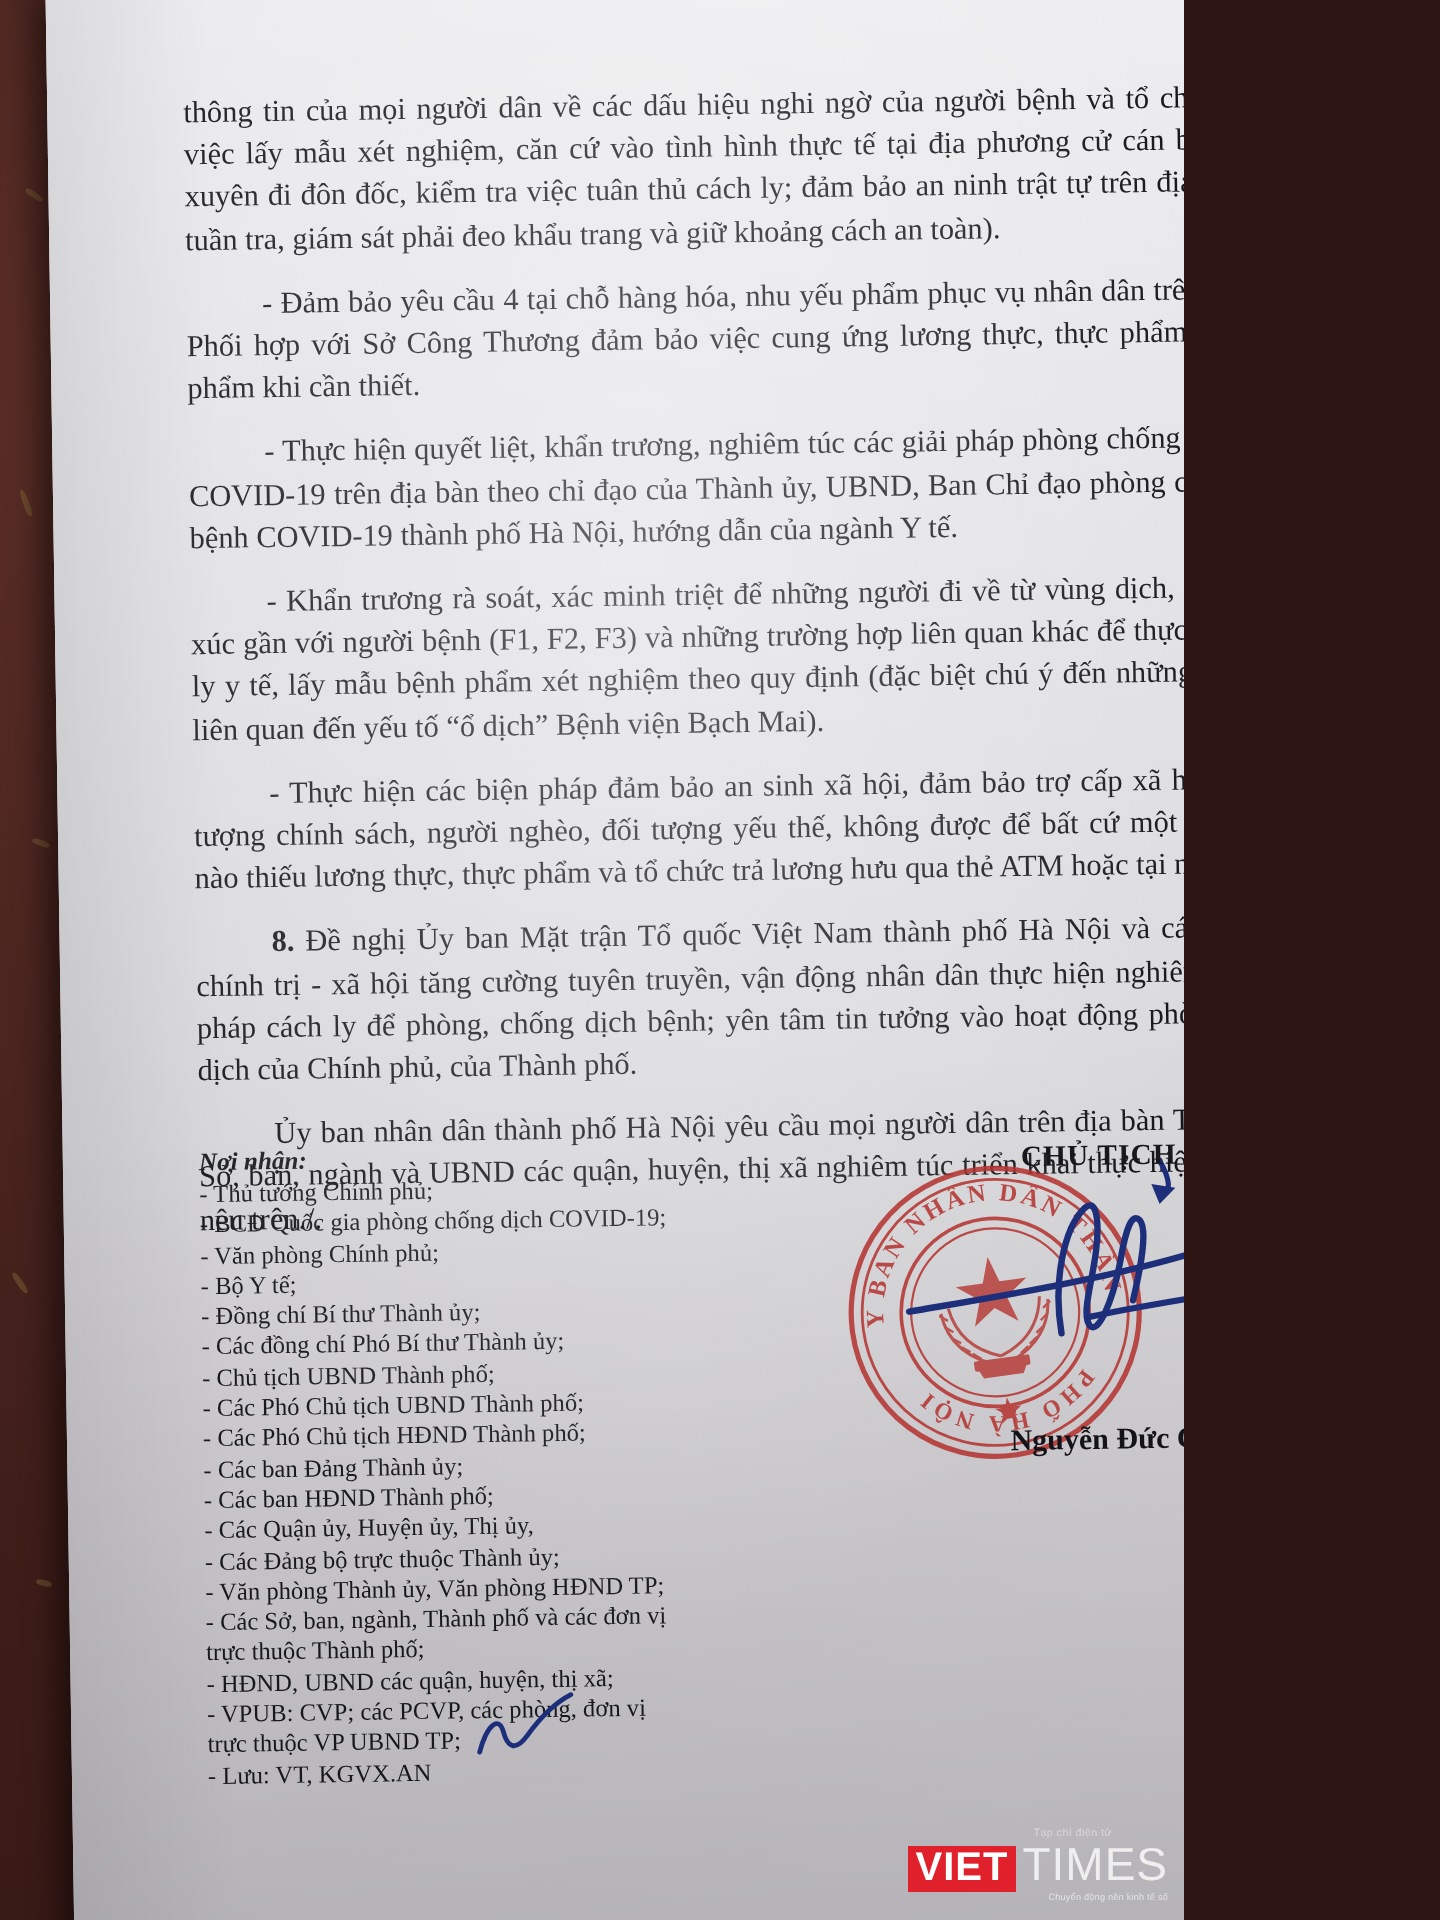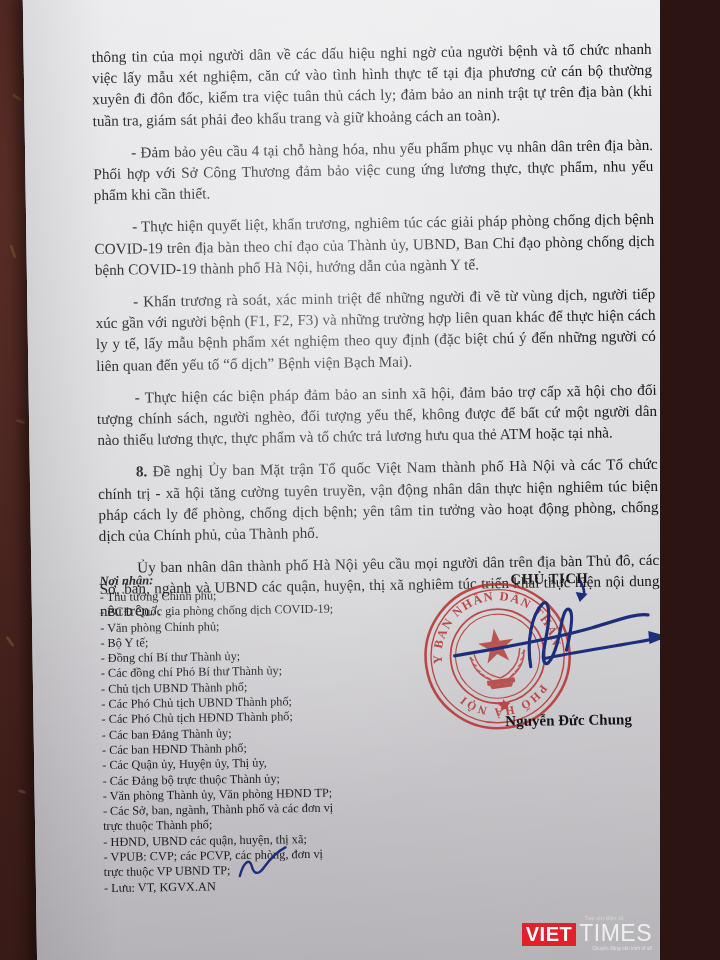--- a/index.html
+++ b/index.html
@@ -11,21 +11,21 @@
   body {
     width: 720px;
     height: 960px;
     overflow: hidden;
     font-family: "Liberation Serif", "DejaVu Serif", serif;
   }
 
   
   #scene {
     position: relative;
-    width: 660px;
+    width: 592px;
     height: 960px;
     overflow: hidden;
     background: #4a2520;
     background-image:
       radial-gradient(ellipse at 8% 20%, #5b2e27 0%, #3e1d19 55%, #2d1411 100%);
   }
   
   .desk-fleck {
     position: absolute;
     background: #8a6a3a;

